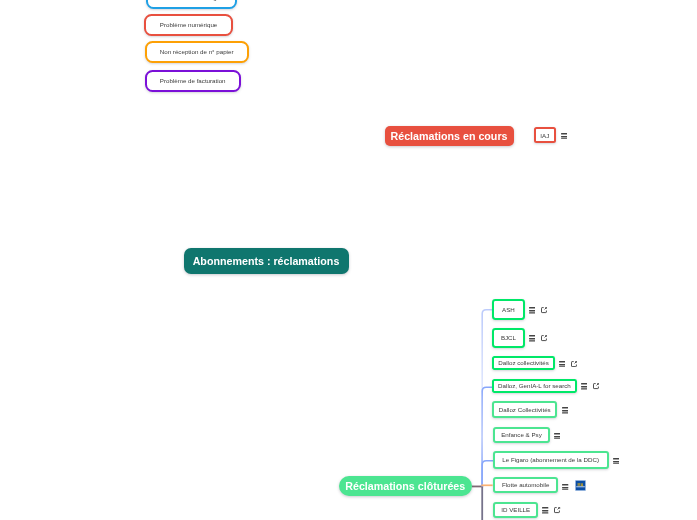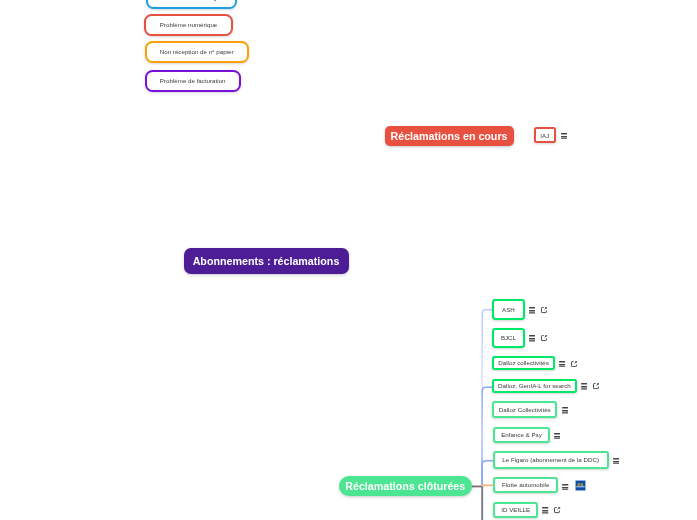--- a/index.html
+++ b/index.html
@@ -39,21 +39,21 @@
           <stop offset="1" stop-color="#88a7fa"></stop>
         </linearGradient>
       </defs>
       <path d="M 482.2 485.5 V 520" stroke="#76738b" stroke-width="1.8" fill="none"></path>
       <path d="M 471.9 486.45 H 483.09999999999997" stroke="#7e6a74" stroke-width="1.8" fill="none"></path>
       <path d="M 482.2 486.3 V 313.8 Q 482.2 309.8 486.2 309.8 H 493" fill="none" stroke="url(#g1)" stroke-width="1.6"></path>
       <path d="M 482.2 486.3 V 391.3 Q 482.2 387.3 486.2 387.3 H 493" fill="none" stroke="url(#g2)" stroke-width="1.6"></path>
       <path d="M 482.2 486.3 V 464.8 Q 482.2 460.8 486.2 460.8 H 493" fill="none" stroke="url(#g3)" stroke-width="1.6"></path>
       <path d="M 481.3 485.3 H 492.6" stroke="#fbb172" stroke-width="1.7" fill="none"></path>
     </svg>
-<div class="node pill" style="left: 183.5px; top: 247.5px; width: 165px; height: 26.5px; border-radius: 7px; background: #4c1d95;">
+<div class="node pill" style="left: 183.5px; top: 247.5px; width: 165px; height: 26.5px; border-radius: 7px; background: #0f766e;">
       <span>Abonnements : réclamations</span>
     </div>
     <div class="node pill" style="left: 384.5px; top: 125.5px; width: 129px; height: 20px; border-radius: 5px; background: rgb(232, 80, 63);">
       <span>Réclamations en cours</span>
     </div>
     <div class="node pill" style="left: 339px; top: 475.5px; width: 132.5px; height: 20px; border-radius: 10px; background: rgb(76, 229, 145);">
       <span>Réclamations clôturées</span>
     </div>
     <div class="node outline" style="left: 145.8px; top: -13.2px; width: 90.9px; height: 21.8px; border-radius: 7.5px; border-color: rgb(31, 160, 229); border-width: 2.9px;">
       <span>Problème d'affichage</span>

